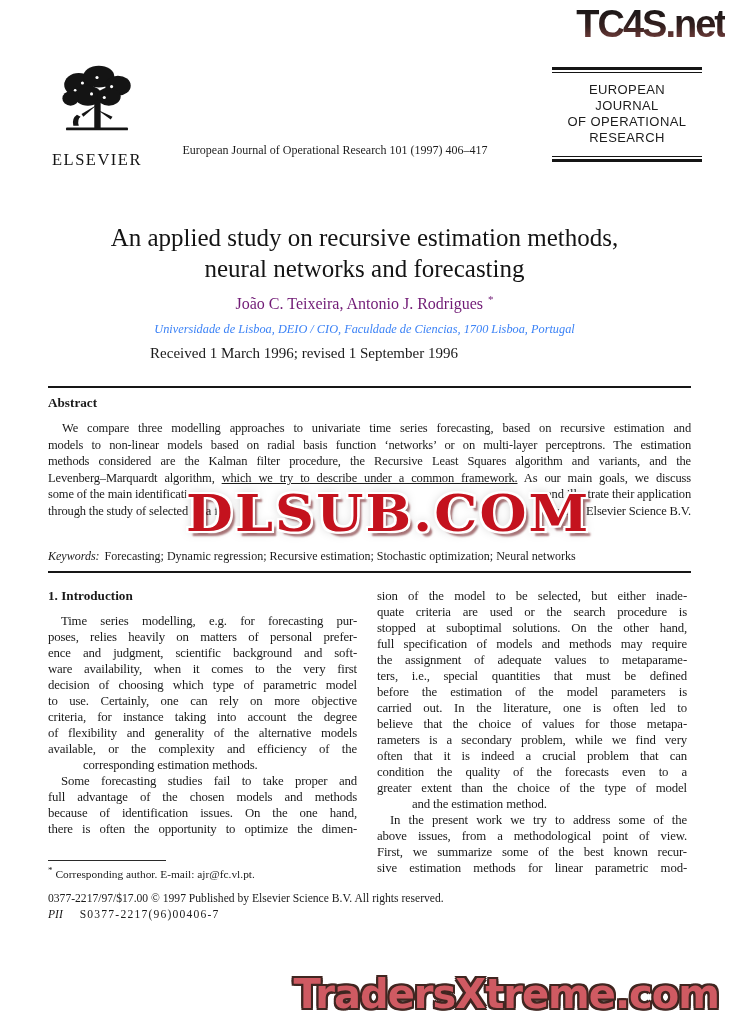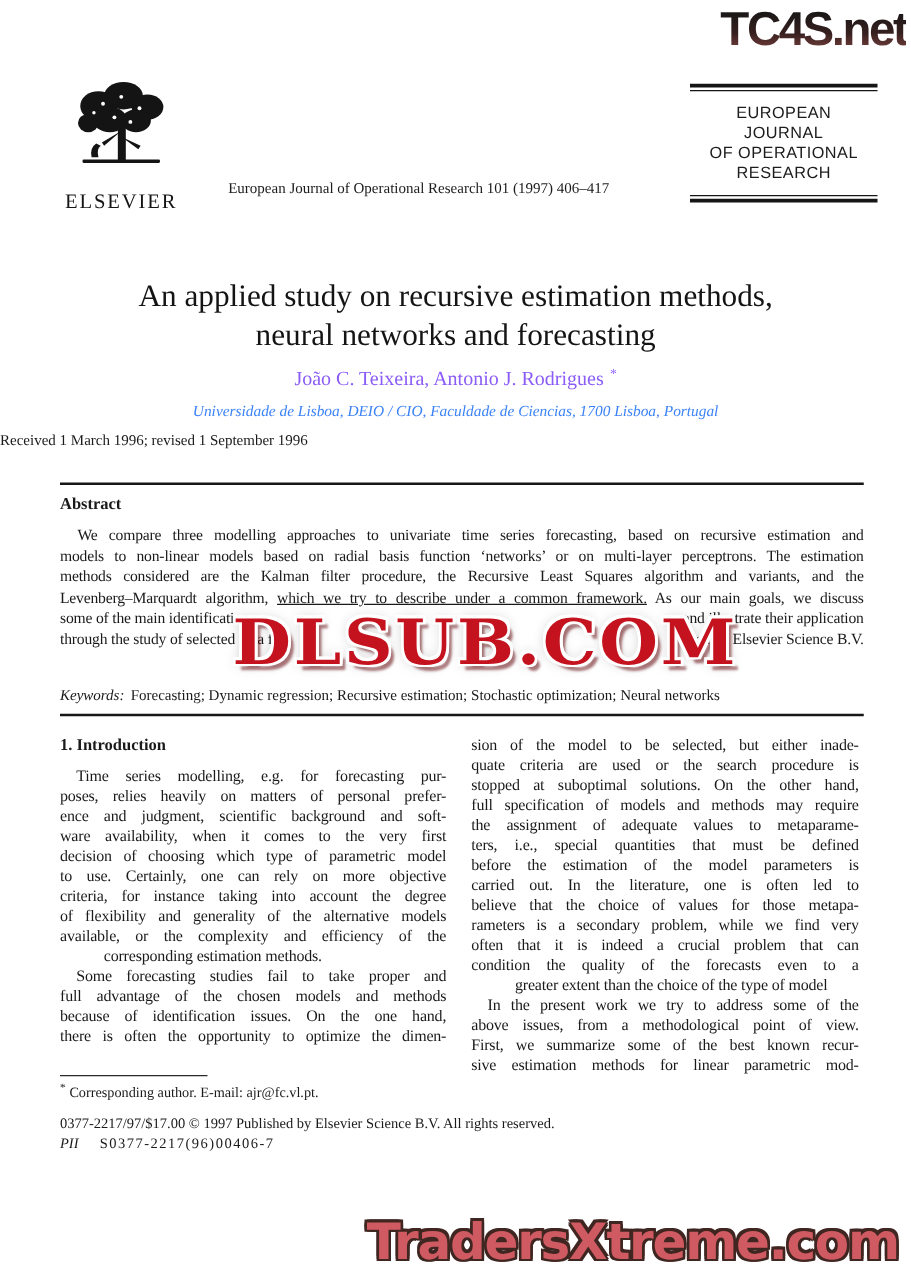--- a/index.html
+++ b/index.html
@@ -46,25 +46,25 @@
   .jbox{position:absolute;left:552px;top:66px;width:150px;}
   .jrule{background:#151515;}
   .jrule.thick{height:3px;margin:1px 0;}
   .jrule.thin{height:1px;margin:2px 0;}
   .jbox-text{margin:9px 0 10px 0;text-align:center;
     font-family:"Liberation Sans",sans-serif;font-size:13px;line-height:16px;
     letter-spacing:0.4px;color:#1c1c1c;}
   
   .title{position:absolute;left:0;top:222px;width:729px;margin:0;padding:0 55px;box-sizing:border-box;
     font-weight:normal;font-size:25px;line-height:31px;text-align:center;color:#141414;}
-  .authors{position:absolute;left:0;top:293px;width:729px;text-align:center;font-size:16px;color:#8b5cf6;}
+  .authors{position:absolute;left:0;top:293px;width:729px;text-align:center;font-size:16px;color:#701a75;}
   .authors sup{font-size:11px;margin-left:5px;}
   .affil{position:absolute;left:0;top:322px;width:729px;text-align:center;
     font-style:italic;font-size:12.3px;color:#3b82f6;}
-  .received{position:absolute;left:0;top:345px;width:608px;font-size:12px;}
+  .received{position:absolute;left:0;top:345px;width:608px;text-align:center;font-size:15px;}
   
   .hrule{position:absolute;left:48px;width:643px;height:2px;background:#161616;}
   .rule-abs{top:386px;}
   .rule-kw{top:571px;}
   .fn-rule{position:absolute;left:48px;top:860px;width:118px;height:1px;background:#2a2a2a;}
   
   .abs-h{position:absolute;left:48px;top:395px;font-size:13.2px;font-weight:bold;}
   .abs-body{position:absolute;left:48px;top:420px;width:643px;
     font-size:12.5px;line-height:16.6px;letter-spacing:-0.15px;}
   .jline{text-align:justify;text-align-last:justify;}
@@ -198,20 +198,21 @@
       <div class="jline">full specification of models and methods may require</div>
       <div class="jline">the assignment of adequate values to metaparame-</div>
       <div class="jline">ters, i.e., special quantities that must be defined</div>
       <div class="jline">before the estimation of the model parameters is</div>
       <div class="jline">carried out. In the literature, one is often led to</div>
       <div class="jline">believe that the choice of values for those metapa-</div>
       <div class="jline">rameters is a secondary problem, while we find very</div>
       <div class="jline">often that it is indeed a crucial problem that can</div>
       <div class="jline">condition the quality of the forecasts even to a</div>
       <div class="jline">greater extent than the choice of the type of model</div>
+      <div class="jline">and the estimation method.</div>
     </div>
   <div class="para first-indent">
       <div class="jline">In the present work we try to address some of the</div>
       <div class="jline">above issues, from a methodological point of view.</div>
       <div class="jline">First, we summarize some of the best known recur-</div>
       <div class="jline">sive estimation methods for linear parametric mod-</div>
     </div>
 </div>
 
 <div class="fn-rule"></div>

